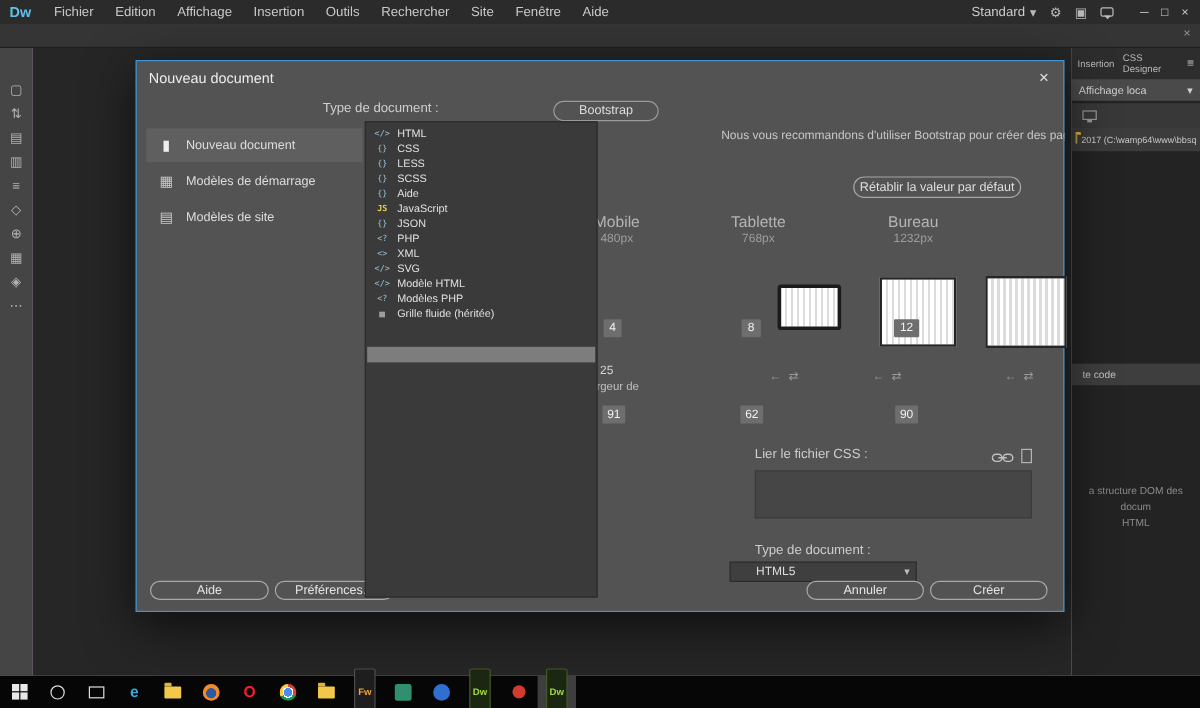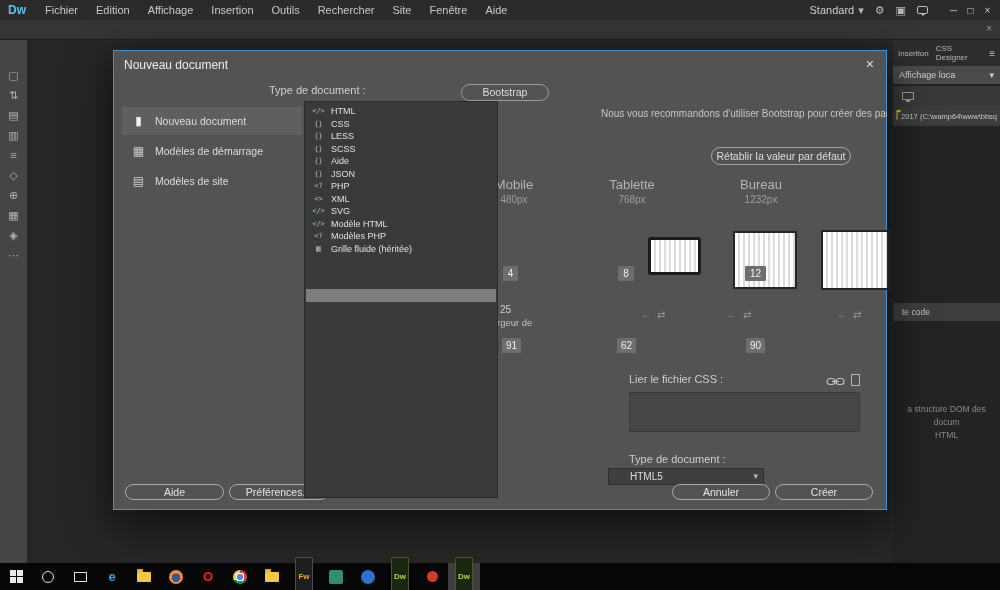--- a/index.html
+++ b/index.html
@@ -345,20 +345,24 @@
         <span>LESS</span>
       </div>
       <div class="type-row">
         <span class="type-icon">{}</span>
         <span>SCSS</span>
       </div>
       <div class="type-row">
         <span class="type-icon">{}</span>
         <span>Aide</span>
       </div>
+      <div class="type-row js">
+        <span class="type-icon">JS</span>
+        <span>JavaScript</span>
+      </div>
       <div class="type-row">
         <span class="type-icon">{}</span>
         <span>JSON</span>
       </div>
       <div class="type-row">
         <span class="type-icon">&lt;?</span>
         <span>PHP</span>
       </div>
       <div class="type-row">
         <span class="type-icon">&lt;&gt;</span>

